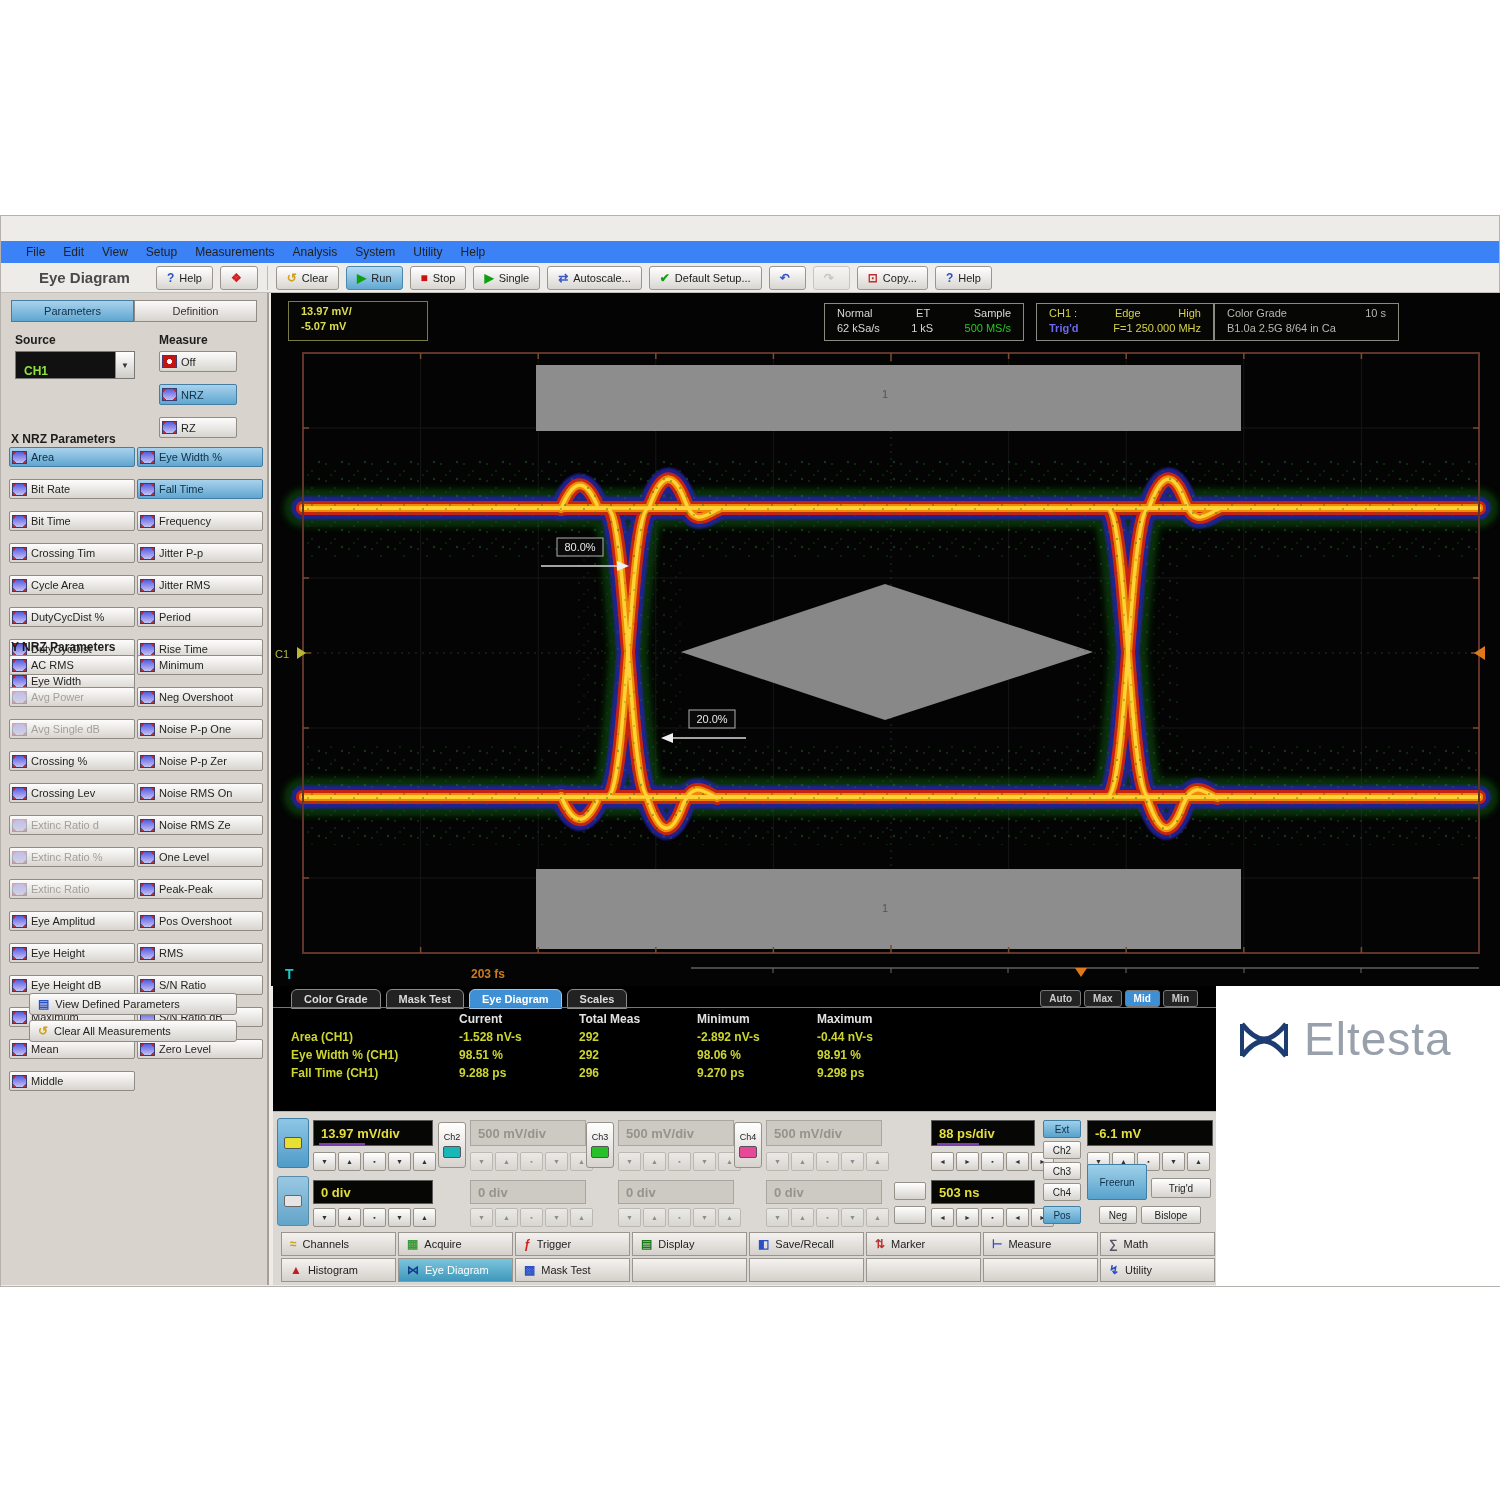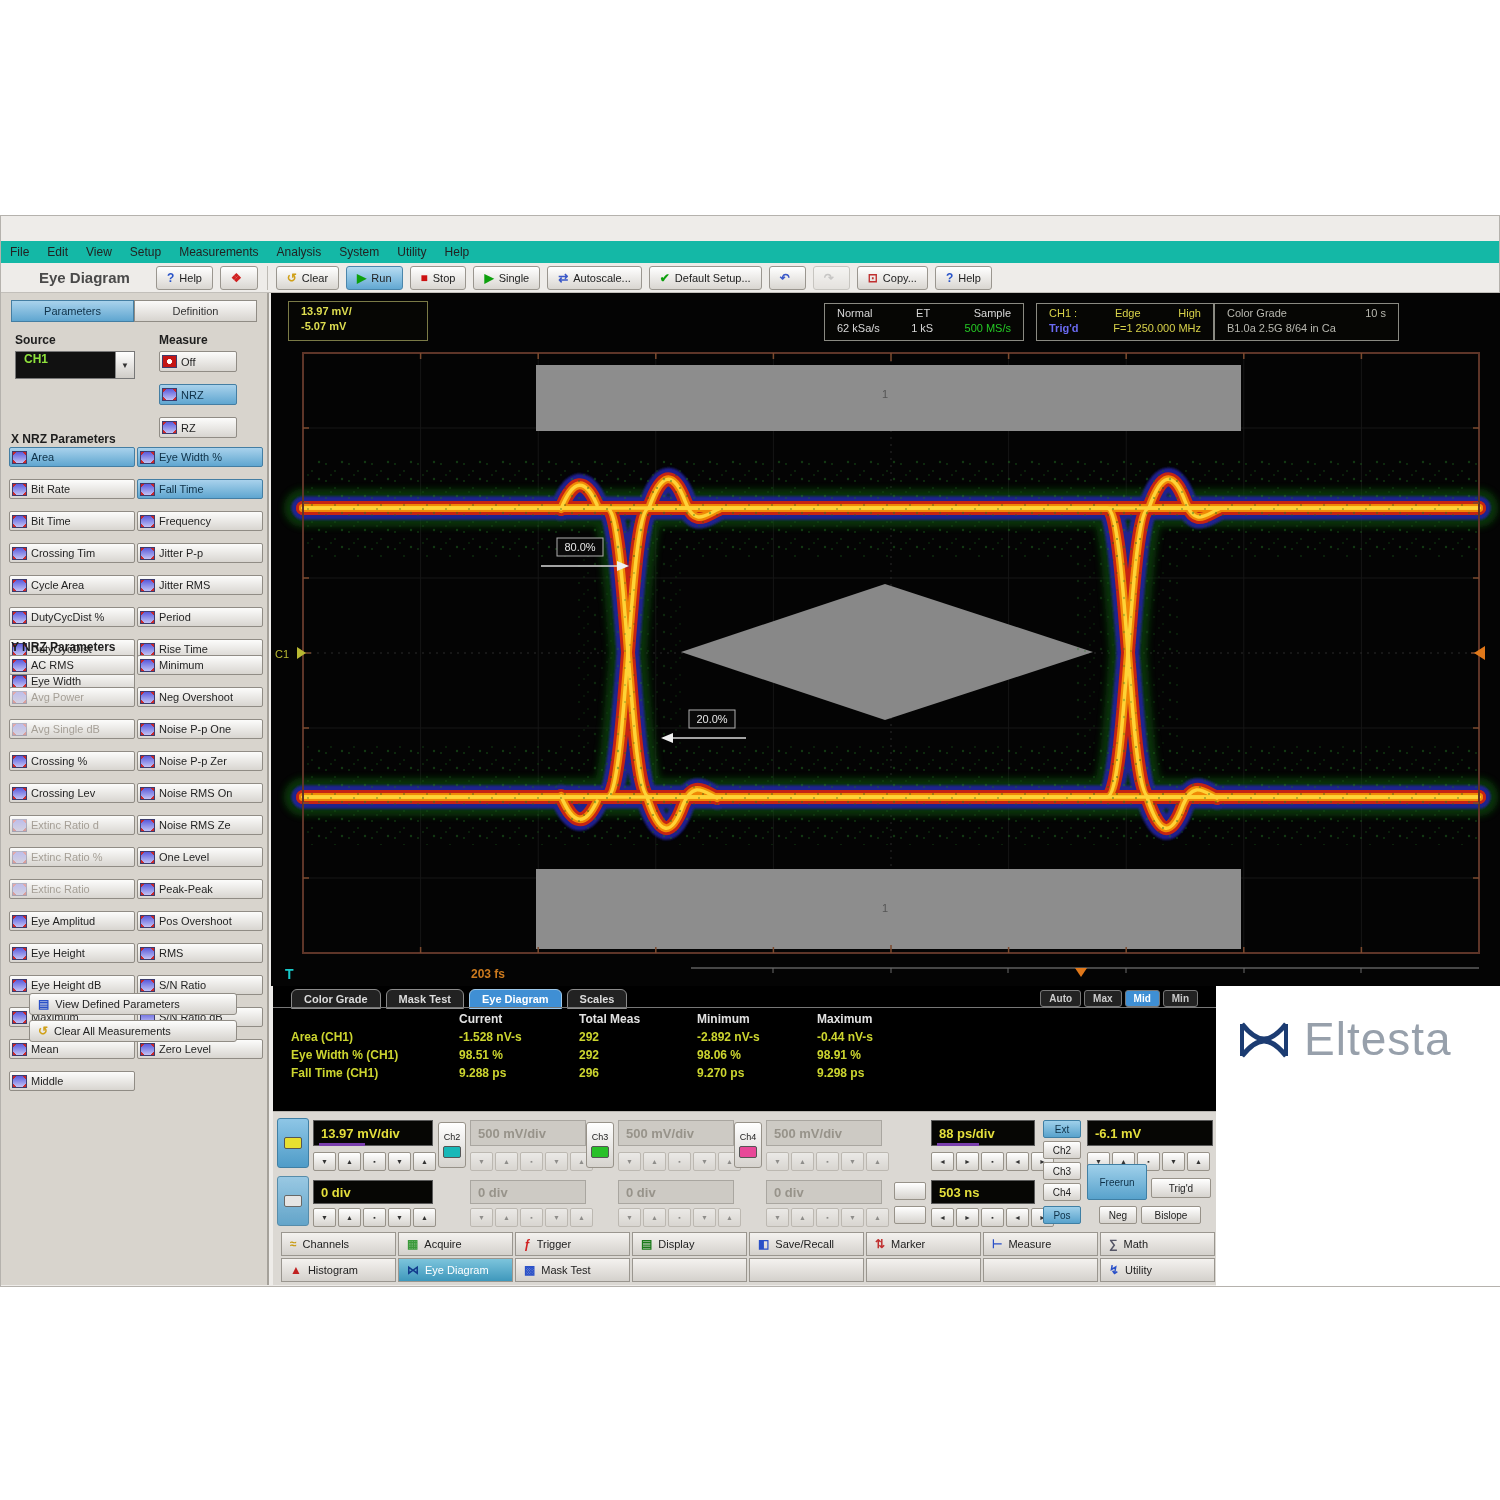--- a/index.html
+++ b/index.html
@@ -4,36 +4,36 @@
 <style>
   html,body{margin:0;padding:0;background:#fff}
   .page{position:relative;width:1500px;height:1500px;background:#fff;font-family:"Liberation Sans",sans-serif;overflow:hidden}
   .app{position:absolute;left:0;top:215px;width:1498px;height:1070px;background:#eeece9;border:1px solid #b5b2ad}
   
   .titlebar{position:absolute;left:0;top:0;width:100%;height:25px;background:#fdfdfd;display:flex;align-items:center}
   .appicon{width:15px;height:15px;background:radial-gradient(circle at 35% 35%,#55d455,#0f870f);border-radius:3px;margin:0 10px 0 12px}
   .title{font-size:12px;color:#3a3a3a;white-space:pre}
   .winbtns{margin-left:auto;display:flex;margin-right:8px}
   .winbtn{width:46px;height:24px;display:flex;align-items:center;justify-content:center;font-size:13px;color:#444}
-  .menubar{position:absolute;left:0;top:25px;width:100%;height:22px;background:#14b8a6;display:flex;align-items:center;padding-left:0;box-sizing:border-box}
+  .menubar{position:absolute;left:0;top:25px;width:100%;height:22px;background:#3b82f6;display:flex;align-items:center;padding-left:16px;box-sizing:border-box}
   .menuitem{font-size:12px;color:#222;padding:0 9px}
   .toolbar{position:absolute;left:0;top:47px;width:100%;height:30px;background:#eeece9;border-bottom:1px solid #c2bfba;display:flex;align-items:center;box-sizing:border-box}
   .tbtitle{font-weight:bold;font-size:15px;color:#4a4a4a;margin:0 12px 0 38px;min-width:105px}
   .tbbtn{height:22px;display:flex;align-items:center;gap:5px;padding:0 10px;margin-right:7px;background:linear-gradient(#ffffff,#d9d6d1);border:1px solid #9a968f;border-radius:3px;font-size:11px;color:#222;white-space:nowrap}
   .tbbtn.active{background:linear-gradient(#b7dcf2,#62a8d2);border-color:#4b86ab}
   .tbbtn.disabled{opacity:.45}
   .g{font-size:12px;font-weight:bold;line-height:1}
   .tbsep{width:1px;height:24px;background:#bdbab4;margin:0 8px 0 2px}
   
   .sidebar{position:absolute;left:0;top:77px;width:268px;height:992px;background:#d8d4cd;border-right:2px solid #a5a19a;box-sizing:border-box}
   .sidetabs{position:absolute;left:10px;top:7px;display:flex}
   .sidetab{width:121px;height:20px;display:flex;align-items:center;justify-content:center;font-size:11px;background:linear-gradient(#fbfaf9,#d7d4cf);border:1px solid #908c85;color:#333}
   .sidetab.active{background:linear-gradient(#a9d2ec,#5fa6d0);border-color:#447ea3;color:#0f3148}
   .sectlbl{position:absolute;font-weight:bold;font-size:12px;color:#1d1d1d}
-  .srcdrop{position:absolute;left:14px;top:58px;width:118px;height:26px;background:#111;border:1px solid #777;display:flex;align-items:flex-start}
+  .srcdrop{position:absolute;left:14px;top:58px;width:118px;height:26px;background:#111;border:1px solid #777;display:flex;align-items:flex-end}
   .srcval{flex:1;color:#8fe23c;font-size:12px;font-weight:bold;padding-left:8px}
   .droparrow{width:18px;height:100%;background:linear-gradient(#fff,#cfccc7);border-left:1px solid #888;display:flex;align-items:center;justify-content:center;font-size:8px;color:#333}
   .measlist{position:absolute;left:158px;top:58px;width:78px}
   .measlist .pbtn{height:21px}
   .measlist .pbtn:nth-child(1) .picn{background:radial-gradient(circle,#fff 0 26%,#c41515 30% 100%)}
   .pbtn{position:relative;height:20px;margin-bottom:12px;display:flex;align-items:center;gap:4px;padding-left:2px;background:linear-gradient(#fcfcfb,#d8d5d0);border:1px solid #908c85;border-radius:2px;font-size:11px;color:#1f1f1f;overflow:hidden;white-space:nowrap;box-sizing:border-box}
   .pbtn.active{background:linear-gradient(#a9d2ec,#5fa6d0);border-color:#447ea3;color:#0e3047}
   .pbtn.disabled{color:#a59f96}
   .pbtn.disabled .picn{opacity:.35}
   .picn{flex:0 0 15px;height:13px;border:1px solid #3c3c6e;box-sizing:border-box;background:

